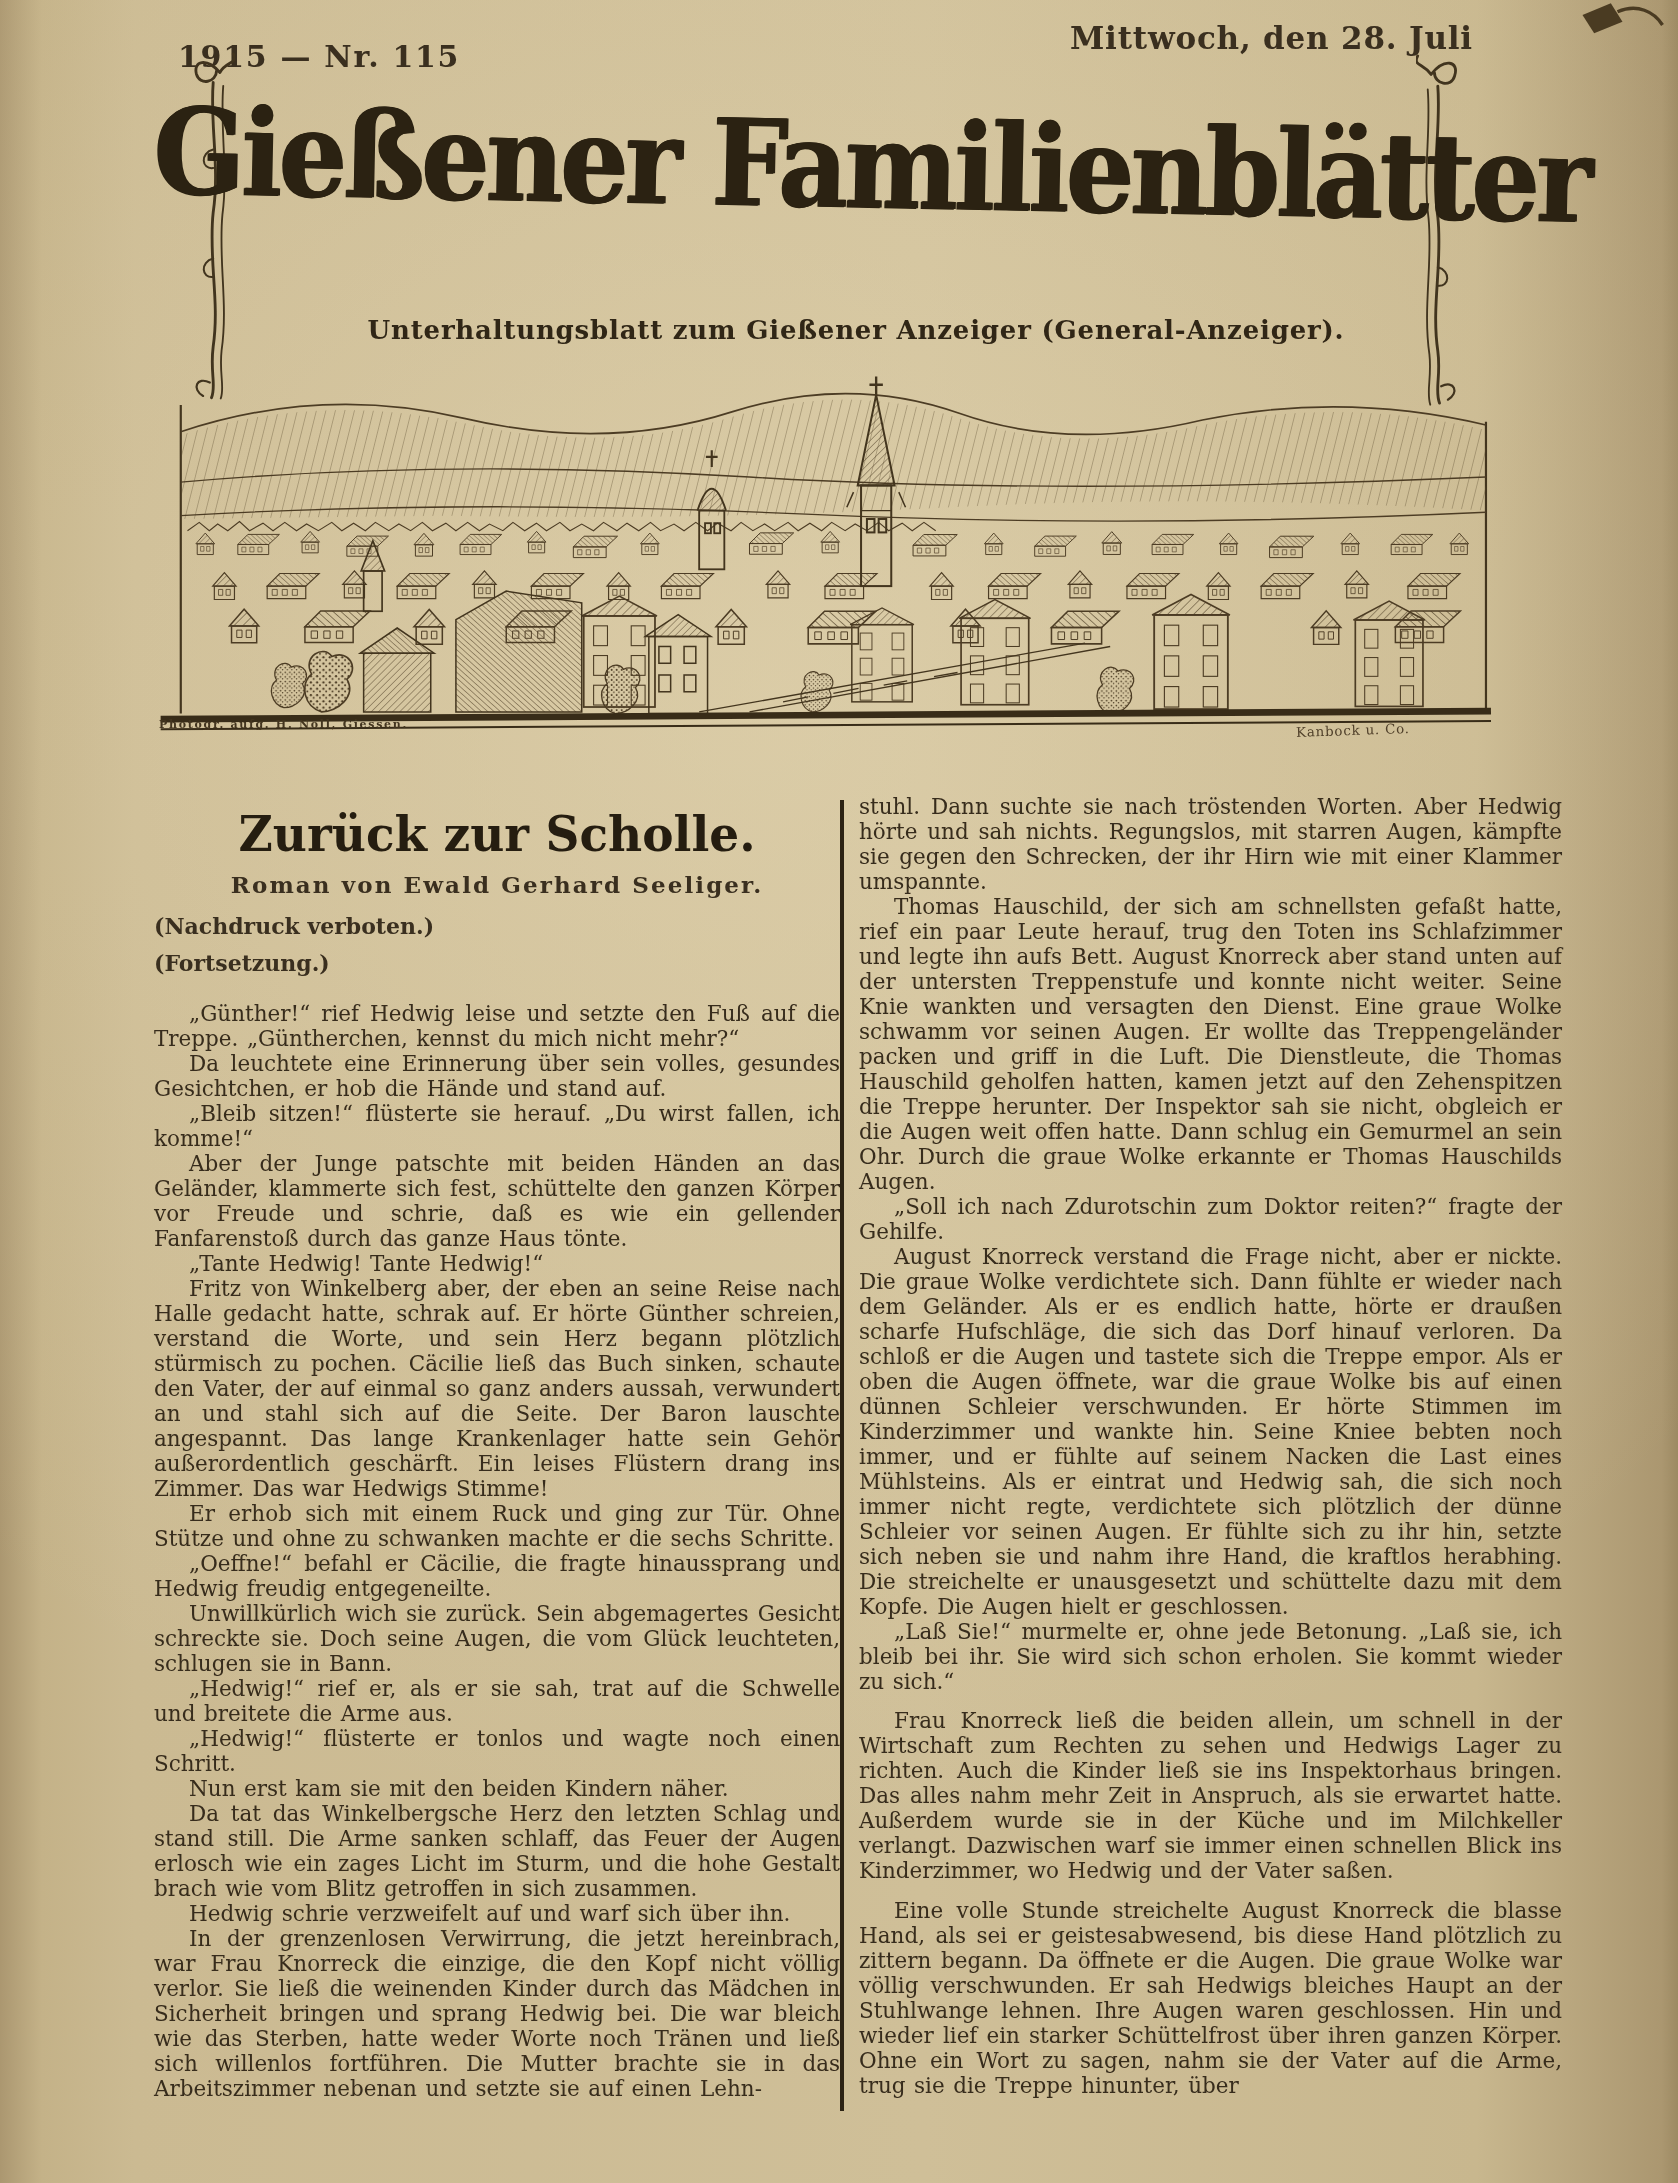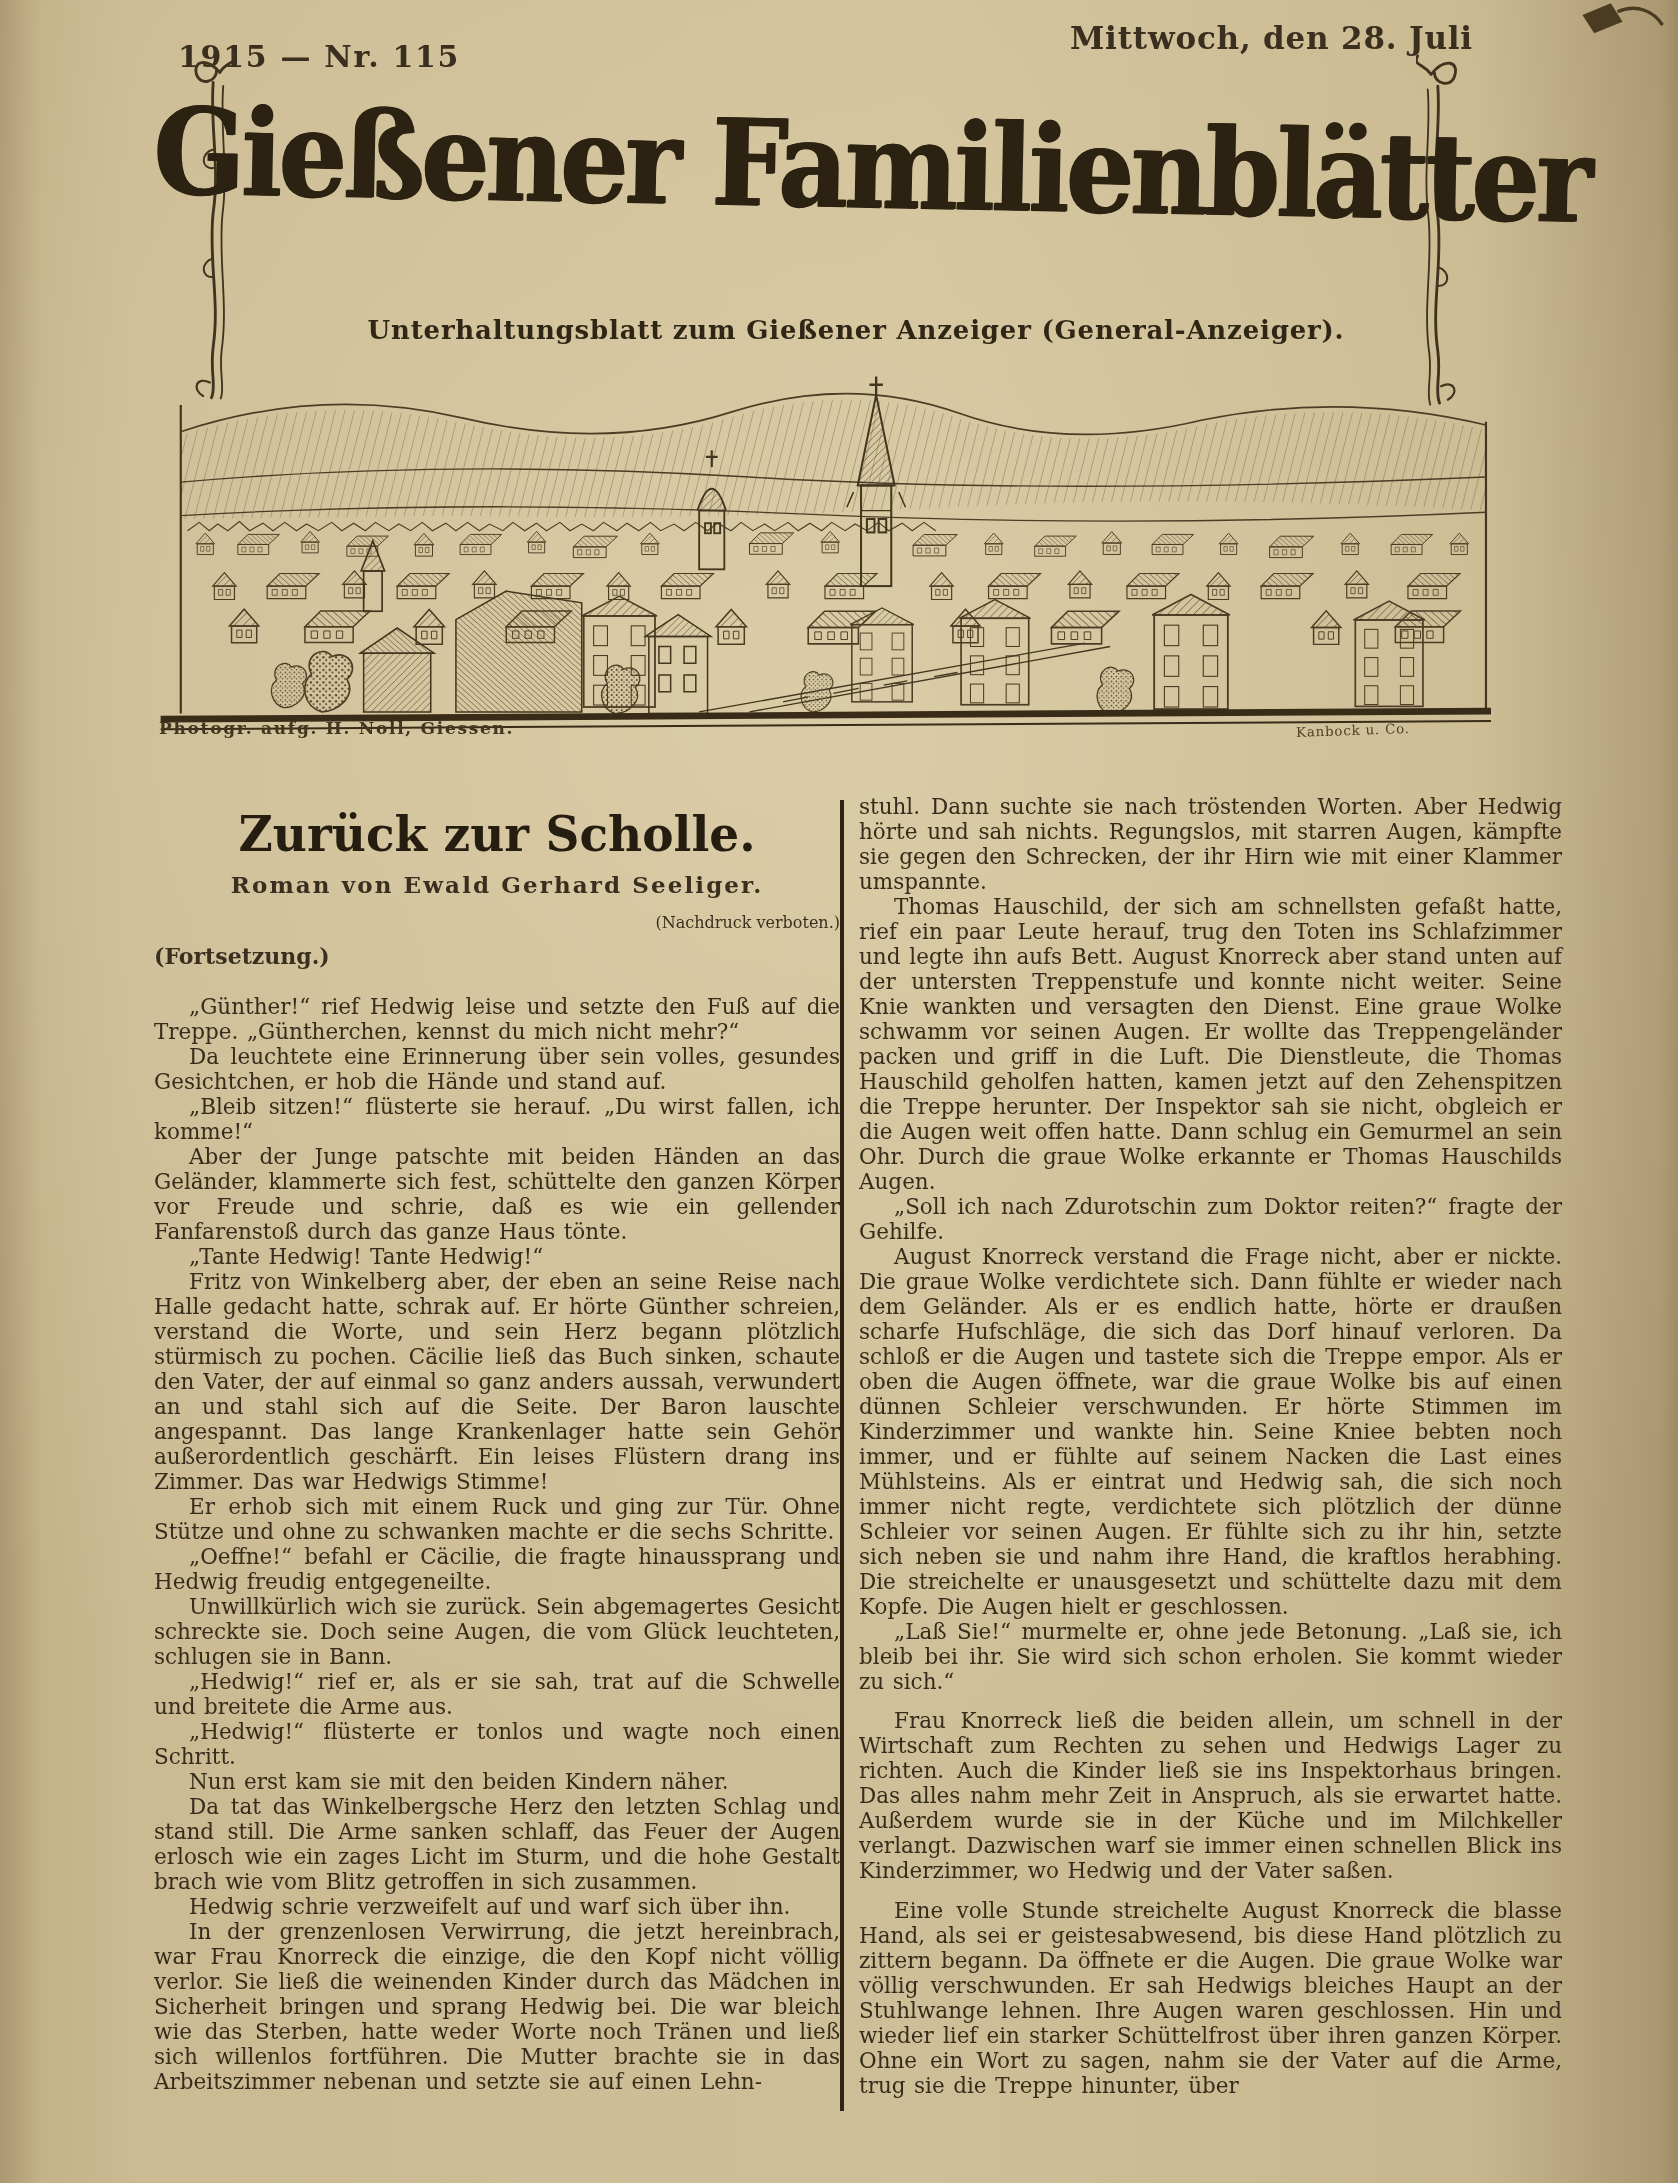--- a/index.html
+++ b/index.html
@@ -17,29 +17,29 @@
   .issue{left:178px;top:39px;font-size:30px;font-weight:bold;letter-spacing:1.7px;}
   .dateline{left:1070px;top:20px;font-size:31px;font-weight:bold;letter-spacing:0.8px;}
   
   .masthead{
     left:155px;top:81px;width:1326px;text-align:center;white-space:nowrap;
     font-size:107px;font-weight:bold;letter-spacing:-3.4px;color:#2b2212;
     transform:rotate(1.15deg) scaleY(1.12);transform-origin:left top;
     text-shadow:1.3px 0 0 #2b2212,-0.7px 0.5px 0 #2b2212;
   }
   .subtitle{left:0;top:315px;width:1712px;text-align:center;font-size:26px;font-weight:bold;letter-spacing:0.8px;color:#30261634;color:#302616;}
-  .caption{left:159px;top:718px;font-size:17px;letter-spacing:1.7px;color:#43351f;font-weight:bold;}
+  .caption{left:159px;top:718px;font-size:11px;letter-spacing:1.7px;color:#43351f;font-weight:bold;}
   .signature{left:1296px;top:723px;font-size:13.4px;letter-spacing:0.8px;color:#50402a;transform:rotate(-2deg);}
   
   .colrule{left:840px;top:800px;width:4.2px;height:1311px;background:#2c2314;}
   .lcol{left:154px;top:804px;width:686px;}
   .rcol{left:859px;top:794px;width:703px;}
   .headline{margin:1.7px 0 10px;text-align:center;font-size:47px;font-weight:bold;letter-spacing:0;color:#251d10;transform:scaleY(1.05);}
   .byline{text-align:center;font-size:23px;font-weight:bold;letter-spacing:2.1px;margin:0 0 15px;}
-  .notice{text-align:right;font-size:16px;font-weight:normal;margin:0 0 11.7px;}
+  .notice{text-align:left;font-size:22px;font-weight:bold;margin:0 0 11.7px;}
   .forts{text-align:left;font-size:22px;font-weight:bold;margin:0 0 25px;}
   .para{
     margin:0;font-size:21.5px;line-height:25px;text-align:justify;
     text-indent:35px;word-spacing:1.7px;color:#372c1c;
   }
   .para.noindent{text-indent:0;}
   .para.gap{margin-top:14.3px;}
   .lcol .para{width:686px;}
   .rcol .para{width:703px;}
 </style>

